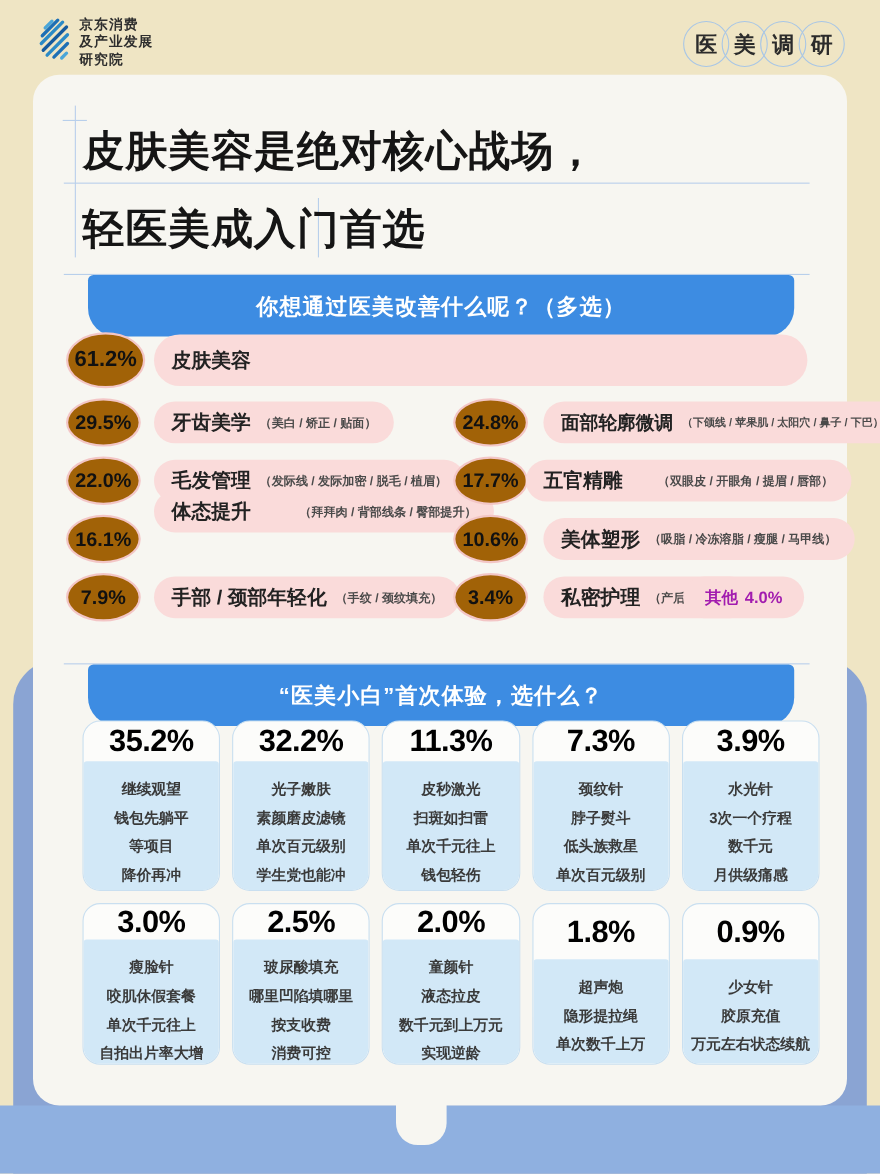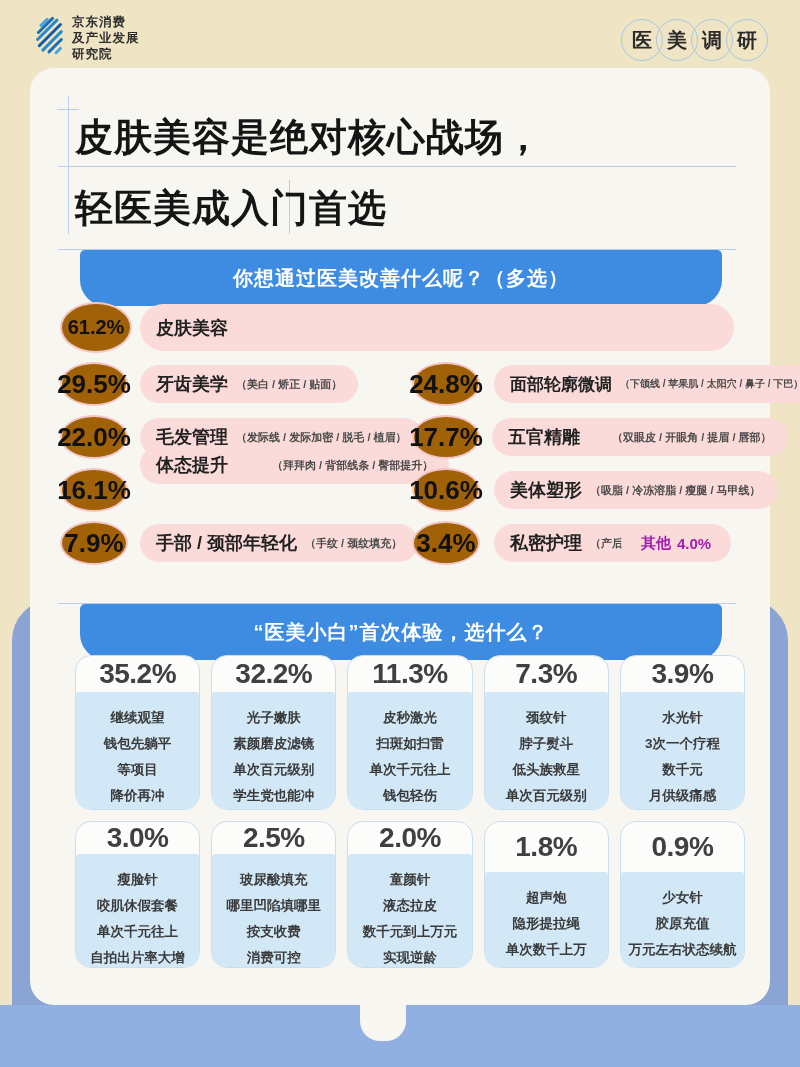--- a/index.html
+++ b/index.html
@@ -37,33 +37,33 @@
 
   
   .title-line{position:absolute;left:75px;font-size:38px;font-weight:900;color:var(--ink);letter-spacing:1px;z-index:4;}
 
   
   .banner{position:absolute;left:80px;width:642px;height:56px;background:var(--accent);border-radius:5px 5px 26px 26px;color:#fff;font-size:20px;font-weight:700;letter-spacing:1px;display:flex;align-items:center;justify-content:center;z-index:4;}
 
   
   .oval{position:absolute;background:#a16207;border:2px solid var(--pink-border);border-radius:50%;display:flex;align-items:center;justify-content:center;font-weight:800;color:#111;z-index:4;}
   .oval.big{left:60px;top:302px;width:72px;height:51px;font-size:20px;}
-  .oval.sm{width:68px;height:44px;font-size:26px;}
+  .oval.sm{width:68px;height:44px;font-size:18px;}
   .pill{position:absolute;height:38px;background:var(--pink);border-radius:20px;display:inline-flex;align-items:center;white-space:nowrap;padding:0 16px;gap:8px;z-index:4;}
   .pill .cat{font-size:18px;font-weight:800;color:#222;}
   .pill .det{font-size:11px;font-weight:600;color:#4a4a4a;}
   .pill.hero{left:140px;top:304px;height:47px;width:594px;border-radius:24px;gap:10px;}
   .pill.hero .det{font-size:10px;letter-spacing:-0.2px;}
   .pill.tight .det{font-size:10px;}
   .pill.other-pill{font-size:15px;font-weight:800;color:#a21caf;gap:6px;padding:0 20px;}
 
   
   .cards{position:absolute;left:75px;top:655px;width:670px;display:grid;grid-template-columns:repeat(5,1fr);grid-template-rows:155px 147px;gap:11px 11px;z-index:4;}
   .mini-card{background:#fcfcfa;border:1.5px solid var(--card-border);border-radius:16px;display:flex;flex-direction:column;overflow:hidden;}
-  .mini-card .pct{height:50px;display:flex;align-items:center;justify-content:center;font-size:28px;font-weight:800;color:#404040;letter-spacing:-0.5px;}
+  .mini-card .pct{height:50px;display:flex;align-items:center;justify-content:center;font-size:28px;font-weight:800;color:#000000;letter-spacing:-0.5px;}
   .mini-card .panel{flex:1;background:var(--card-blue);border-radius:3px;margin:0;padding-top:13px;text-align:center;}
   .mini-card .panel .ln{font-size:13.5px;font-weight:600;color:#3a3a3a;line-height:26px;}
 </style>
 </head>
 <body>
 
 <div class="backdrop"></div>
 <div class="bottom-band"></div>
 <div class="main-card"></div>
 <div class="card-notch"></div>
@@ -131,21 +131,21 @@
   <span class="cat">手部 / 颈部年轻化</span>
   <span class="det">（手纹 / 颈纹填充）</span>
 </div>
 
 <div class="oval sm" style="left:412px;top:362px;">24.8%</div>
 <div class="pill tight" style="left:494px;top:365px;">
   <span class="cat" style="font-size:17px;">面部轮廓微调</span>
   <span class="det">（下颌线 / 苹果肌 / 太阳穴 / 鼻子 / 下巴）</span>
 </div>
 <div class="oval sm" style="left:412px;top:415px;">17.7%</div>
-<div class="pill" style="left:492px;top:418px;gap:32px;">
+<div class="pill" style="left:478px;top:418px;gap:32px;">
   <span class="cat">五官精雕</span>
   <span class="det">（双眼皮 / 开眼角 / 提眉 / 唇部）</span>
 </div>
 <div class="oval sm" style="left:412px;top:468px;">10.6%</div>
 <div class="pill" style="left:494px;top:471px;">
   <span class="cat">美体塑形</span>
   <span class="det">（吸脂 / 冷冻溶脂 / 瘦腿 / 马甲线）</span>
 </div>
 <div class="oval sm" style="left:412px;top:521px;">3.4%</div>
 <div class="pill" style="left:494px;top:524px;justify-content:flex-end;">

